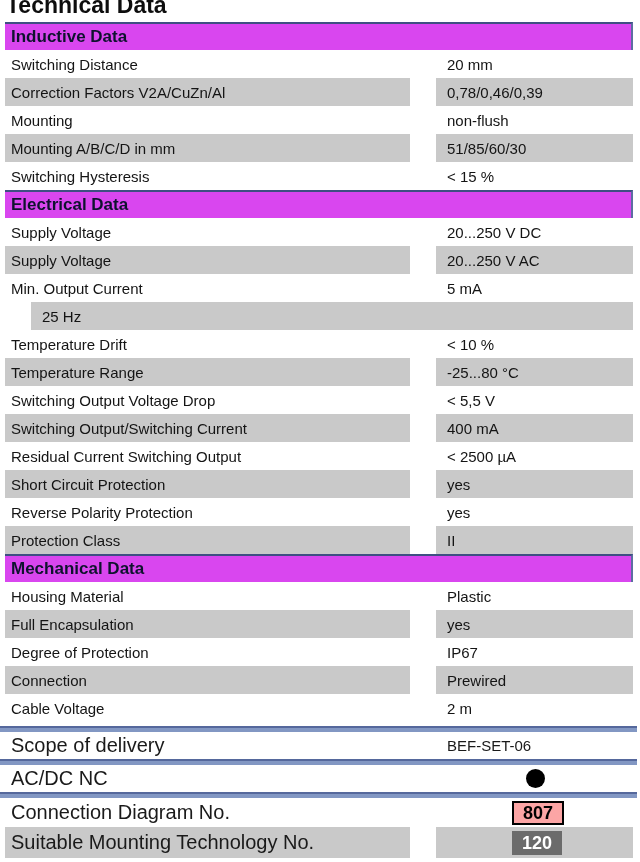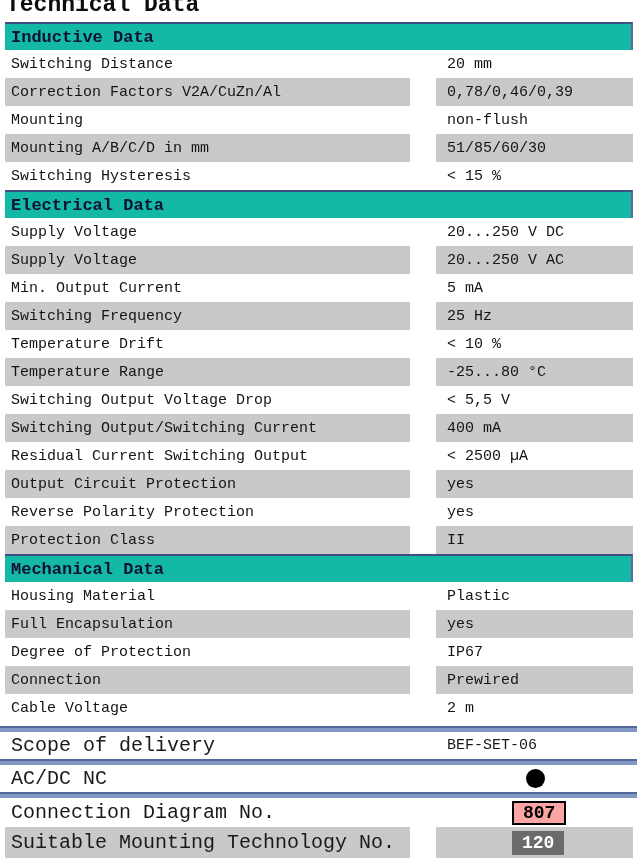--- a/index.html
+++ b/index.html
@@ -1,26 +1,26 @@
 <!DOCTYPE html>
 <html><head>
 <meta charset="utf-8">
 <style>
   * { margin:0; padding:0; box-sizing:border-box; }
   html,body { background:#ffffff; }
   .page {
     width:640px; height:862px; background:#ffffff; overflow:hidden;
-    font-family:Liberation Mono, monospace; color:#1a1a1a; position:relative;
+    font-family:Liberation Sans, sans-serif; color:#1a1a1a; position:relative;
   }
   .title-clip { height:20px; overflow:hidden; margin:0 0 2px 6px; }
   .title-clip h1 { font-size:23px; font-weight:bold; color:#0d0d0d; margin-top:-8px; letter-spacing:0; }
 
   .section-header {
     margin-left:5px; width:628px; height:28px;
-    background:#14b8a6;
+    background:#d946ef;
     border-top:2px solid #3f4f82; border-right:2px solid #5d6da1;
     display:flex; align-items:center; padding-left:6px;
     font-size:17px; font-weight:bold; color:#0e122e;
   }
   .row { margin-left:5px; width:628px; height:28px; display:flex; }
   .row .label {
     width:405px; display:flex; align-items:center;
     padding-left:6px; font-size:15px; color:#141414;
   }
   .row .gap { width:26px; }
@@ -106,21 +106,20 @@
     <div class="label">Supply Voltage</div>
     <div class="gap"></div>
     <div class="value">20...250 V AC</div>
   </div>
   <div class="row">
     <div class="label">Min. Output Current</div>
     <div class="gap"></div>
     <div class="value">5 mA</div>
   </div>
   <div class="row gray">
-    <div class="label">Switching Frequency</div>
     <div class="gap"></div>
     <div class="value">25 Hz</div>
   </div>
   <div class="row">
     <div class="label">Temperature Drift</div>
     <div class="gap"></div>
     <div class="value">&lt; 10 %</div>
   </div>
   <div class="row gray">
     <div class="label">Temperature Range</div>
@@ -136,21 +135,21 @@
     <div class="label">Switching Output/Switching Current</div>
     <div class="gap"></div>
     <div class="value">400 mA</div>
   </div>
   <div class="row">
     <div class="label">Residual Current Switching Output</div>
     <div class="gap"></div>
     <div class="value">&lt; 2500 µA</div>
   </div>
   <div class="row gray">
-    <div class="label">Output Circuit Protection</div>
+    <div class="label">Short Circuit Protection</div>
     <div class="gap"></div>
     <div class="value">yes</div>
   </div>
   <div class="row">
     <div class="label">Reverse Polarity Protection</div>
     <div class="gap"></div>
     <div class="value">yes</div>
   </div>
   <div class="row gray">
     <div class="label">Protection Class</div>

